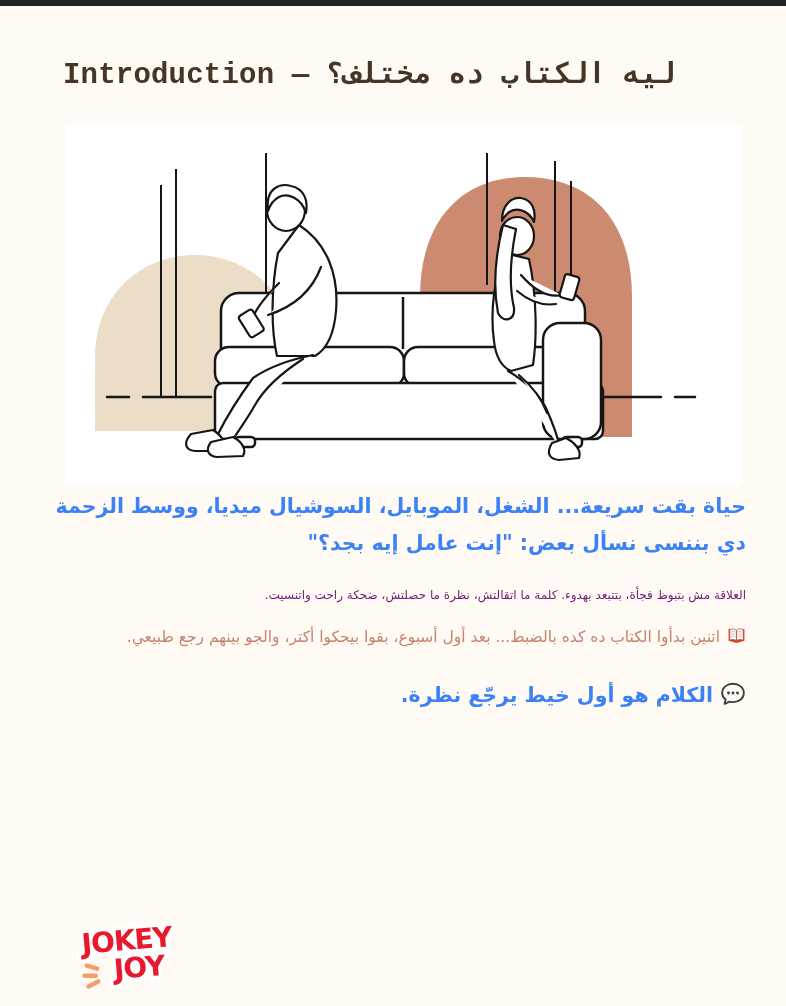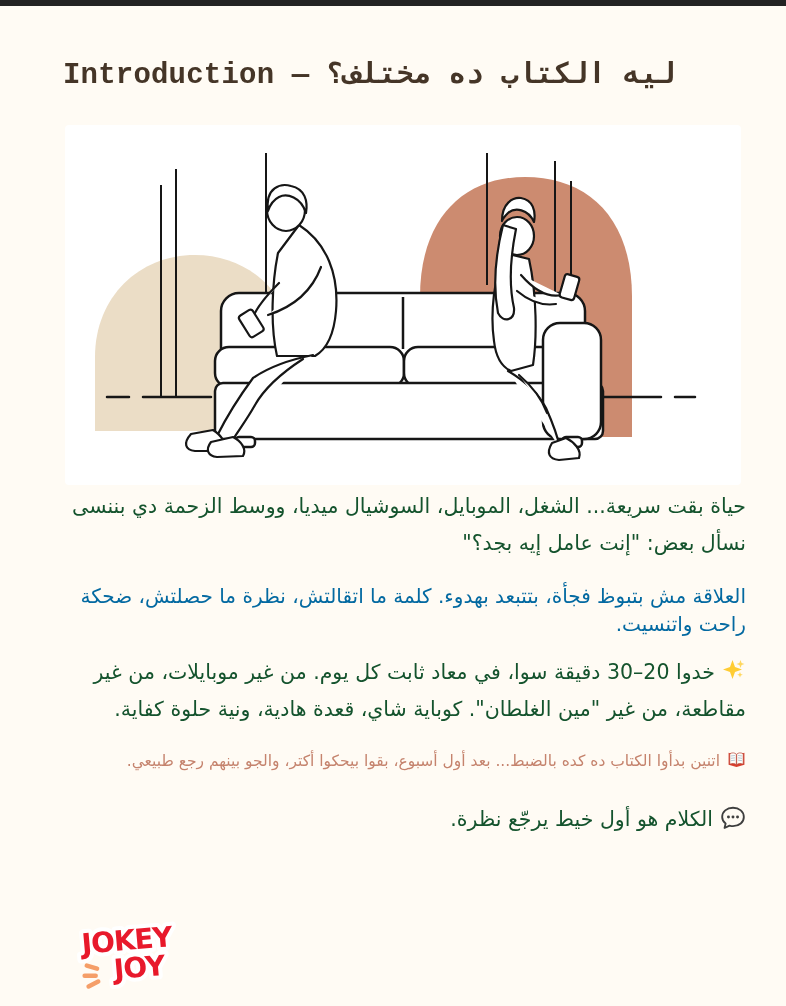--- a/index.html
+++ b/index.html
@@ -24,25 +24,25 @@
     background:#FFFFFF;border-radius:4px;overflow:hidden;
   }
   .illustration svg{display:block;width:676px;height:360px;}
   .content{
     position:absolute;left:40px;top:487px;width:706px;
     direction:rtl;text-align:right;
   }
   .para{margin:0;}
   .para .ptext{vertical-align:middle;}
   .lead{
-    font-size:20.5px;line-height:36px;font-weight:400;color:#14532d;
+    font-size:20.5px;line-height:36px;font-weight:700;color:#3b82f6;
     margin-bottom:21px;
   }
   .body-p{
-    font-size:20px;line-height:27px;font-weight:400;color:#0369a1;
+    font-size:12px;line-height:27px;font-weight:400;color:#701a75;
     margin-bottom:15px;
   }
   .body-p.wide{margin-bottom:22px;}
   .accent-p{
     font-size:15.5px;line-height:24px;font-weight:400;color:#C5836D;
     margin-bottom:27px;
   }
   .pi{
     display:inline-block;vertical-align:-4px;margin-left:7px;line-height:0;
   }
@@ -128,29 +128,20 @@
 
   <p class="para lead">
     <span class="ptext">حياة بقت سريعة... الشغل، الموبايل، السوشيال ميديا، ووسط الزحمة دي بننسى نسأل بعض: "إنت عامل إيه بجد؟"</span>
   </p>
 
   <p class="para body-p">
     <span class="ptext">العلاقة مش بتبوظ فجأة، بتتبعد بهدوء. كلمة ما اتقالتش، نظرة ما حصلتش، ضحكة راحت واتنسيت.</span>
   </p>
 
 
-  <p class="para lead">
-    <span class="pi">
-      <svg width="24" height="24" viewBox="0 0 24 24" xmlns="http://www.w3.org/2000/svg">
-        <path d="M10.5 2 L13 9 L20 11.5 L13 14 L10.5 21 L8 14 L1 11.5 L8 9 Z" fill="#FFCC33"></path>
-        <path d="M18.5 2 L19.6 4.9 L22.5 6 L19.6 7.1 L18.5 10 L17.4 7.1 L14.5 6 L17.4 4.9 Z" fill="#FFD75E"></path>
-        <path d="M18 14 L18.8 16 L20.8 16.8 L18.8 17.6 L18 19.6 L17.2 17.6 L15.2 16.8 L17.2 16 Z" fill="#FFD75E"></path>
-      </svg>
-    </span><span class="ptext">خدوا 20–30 دقيقة سوا، في معاد ثابت كل يوم. من غير موبايلات، من غير مقاطعة، من غير "مين الغلطان". كوباية شاي، قعدة هادية، ونية حلوة كفاية.</span>
-  </p>
 
   <p class="para accent-p">
     <span class="pi" style="vertical-align:-3px">
       <svg width="19" height="17" viewBox="0 0 24 21" xmlns="http://www.w3.org/2000/svg">
         <path d="M2 2 L2 17 L12 20 L22 17 L22 2 L12 5 Z" fill="#D8402F"></path>
         <path d="M3.5 3.2 C6.5 1.6 9.8 1.8 11.8 3.8 L11.8 17 C9.8 15.4 6.5 15.2 3.5 16.4 Z" fill="#FDFDF8" stroke="#B23226" stroke-width="0.8"></path>
         <path d="M20.5 3.2 C17.5 1.6 14.2 1.8 12.2 3.8 L12.2 17 C14.2 15.4 17.5 15.2 20.5 16.4 Z" fill="#FDFDF8" stroke="#B23226" stroke-width="0.8"></path>
         <g stroke="#9FB6C9" stroke-width="0.9">
           <line x1="5" y1="6" x2="10" y2="5.4"></line>
             <line x1="5" y1="9" x2="10" y2="8.4"></line>

